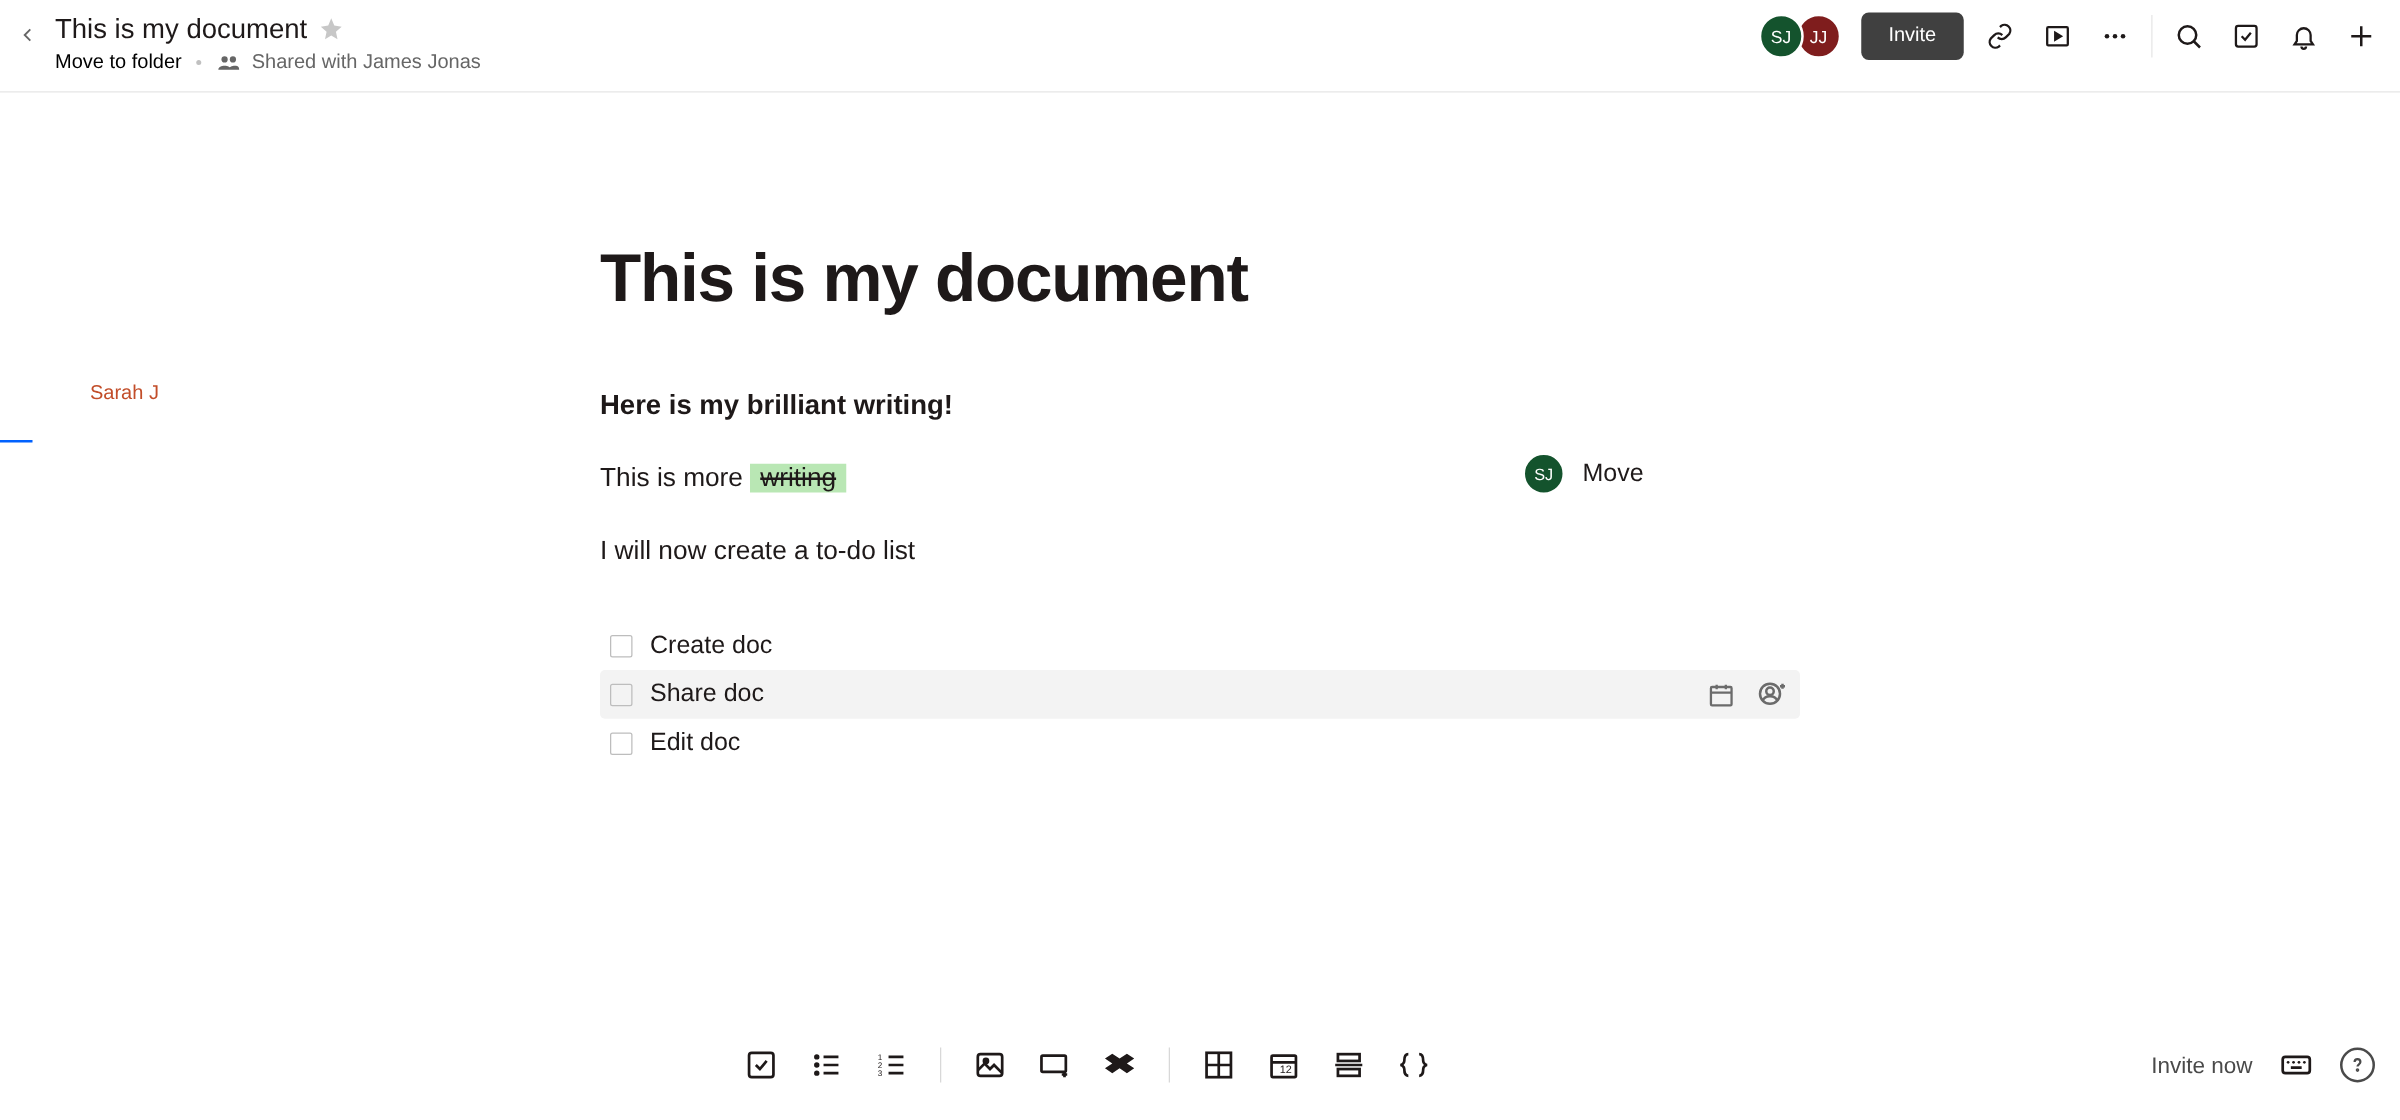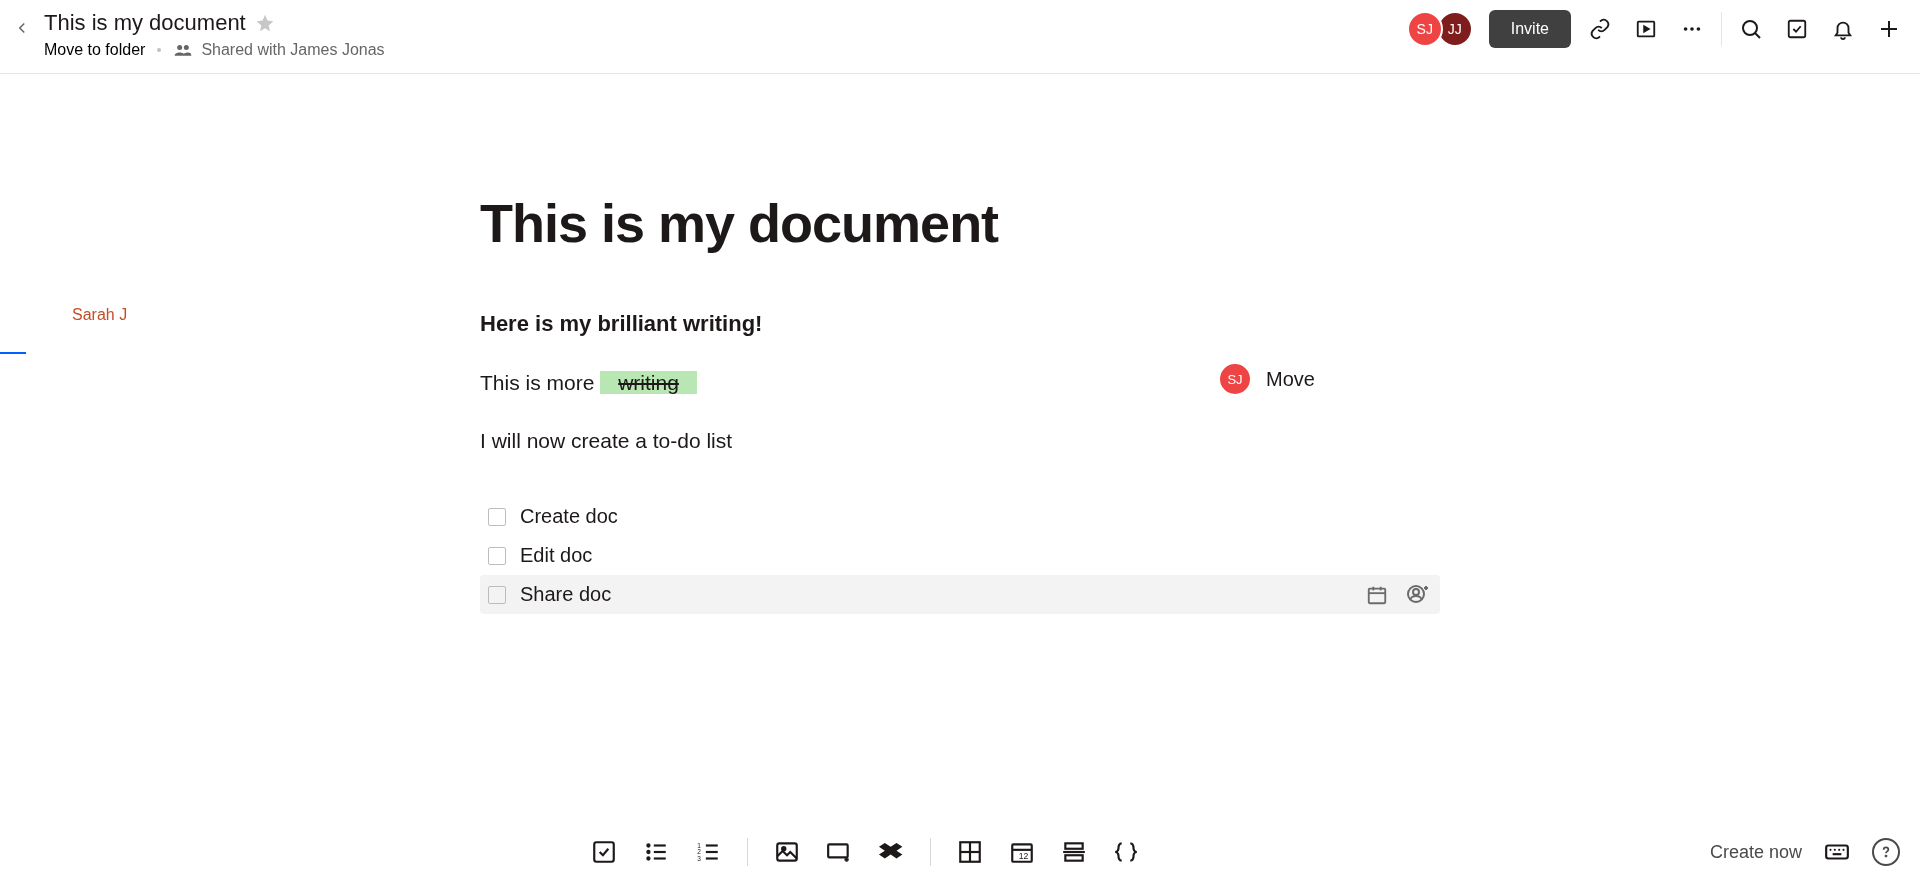--- a/index.html
+++ b/index.html
@@ -61,21 +61,21 @@
   }
   .avatars { display:flex; }
   .avatar {
     width:36px; height:36px;
     border-radius:50%;
     display:flex; align-items:center; justify-content:center;
     font-size:14px; color:#fff;
     margin-left:-6px;
     border:2px solid #fff;
   }
-  .avatar.sj { background:#ef4444; z-index:2; margin-left:0;}
+  .avatar.sj { background:#14532d; z-index:2; margin-left:0;}
   .avatar.jj { background:#7f1d1d; color:#fff; z-index:1;}
   .invite-btn {
     background:#404040; color:#fff; border:none;
     padding:10px 22px; font-size:16px; border-radius:6px;
     cursor:pointer;
   }
   .icon-group {
     display:flex; align-items:center; gap:20px;
   }
   .icon-btn {
@@ -121,21 +121,21 @@
     font-weight: 700;
   }
   .doc p {
     font-size: 21px;
     margin-top: 34px;
     color:#1e1919;
   }
   .strike-hl {
     background:#b9e7b4;
     text-decoration: line-through;
-    padding:0 18px;
+    padding:0 8px;
     margin-top:12px;
   }
   .todo-list { margin-top: 44px; display:flex; flex-direction:column; }
   .todo-row {
     display:flex; align-items:center;
     padding: 8px 8px;
     font-size:20px;
     border-radius:4px;
     gap:14px;
     position:relative;
@@ -315,24 +315,20 @@
     <div class="intro">Here is my brilliant writing!</div>
     <p>
       <span>This is more </span><span class="strike-hl">writing</span>
     </p>
     <p>I will now create a to-do list</p>
 
     <div class="todo-list" id="todo-list">
         <div class="todo-row">
           <div class="todo-check"></div>
           <span>Create doc</span>
-        </div>
-        <div class="todo-row">
-          <div class="todo-check"></div>
-          <span>Edit doc</span>
         </div>
         <div class="todo-row hover">
           <div class="todo-check"></div>
           <span>Share doc</span>
           <div class="todo-actions">
             <div class="icon-btn">
               <svg width="22" height="22" viewBox="0 0 24 24" fill="none" stroke="currentColor" stroke-width="2">
                 <rect x="3" y="5" width="18" height="16" rx="1"></rect>
                 <line x1="3" y1="10" x2="21" y2="10"></line>
                 <line x1="8" y1="3" x2="8" y2="7"></line>
@@ -343,20 +339,24 @@
               <svg width="24" height="24" viewBox="0 0 24 24" fill="none" stroke="currentColor" stroke-width="2">
                 <circle cx="11" cy="11" r="8"></circle>
                 <circle cx="11" cy="9" r="3"></circle>
                 <path d="M5 17c1-3 4-4 6-4s5 1 6 4"></path>
                 <line x1="19" y1="5" x2="23" y2="5"></line>
                 <line x1="21" y1="3" x2="21" y2="7"></line>
               </svg>
             </div>
           </div>
         </div>
+        <div class="todo-row">
+          <div class="todo-check"></div>
+          <span>Edit doc</span>
+        </div>
       </div>
   </div>
 
   <div class="comment">
     <div class="avatar sj">SJ</div>
     <div class="comment-text">Move</div>
   </div>
 
   <div class="bottombar">
     <div></div>
@@ -430,21 +430,21 @@
           </svg>
       </div>
       <div class="icon-btn">
         <svg width="26" height="26" viewBox="0 0 24 24" fill="none" stroke="currentColor" stroke-width="2">
             <path d="M8 4c-3 0-3 3-3 5s-2 3-3 3c1 0 3 1 3 3s0 5 3 5"></path>
             <path d="M16 4c3 0 3 3 3 5s2 3 3 3c-1 0-3 1-3 3s0 5-3 5"></path>
           </svg>
       </div>
     </div>
     <div class="bb-right">
-      <span class="updated-text">Create now</span>
+      <span class="updated-text">Invite now</span>
       <div class="icon-btn">
         <svg width="28" height="28" viewBox="0 0 24 24" fill="none" stroke="currentColor" stroke-width="2">
             <rect x="2" y="6" width="20" height="12" rx="2"></rect>
             <line x1="6" y1="10" x2="6" y2="10" stroke-width="2" stroke-linecap="round"></line>
             <line x1="10" y1="10" x2="10" y2="10" stroke-width="2" stroke-linecap="round"></line>
             <line x1="14" y1="10" x2="14" y2="10" stroke-width="2" stroke-linecap="round"></line>
             <line x1="18" y1="10" x2="18" y2="10" stroke-width="2" stroke-linecap="round"></line>
             <line x1="8" y1="14" x2="16" y2="14"></line>
           </svg>
       </div>

